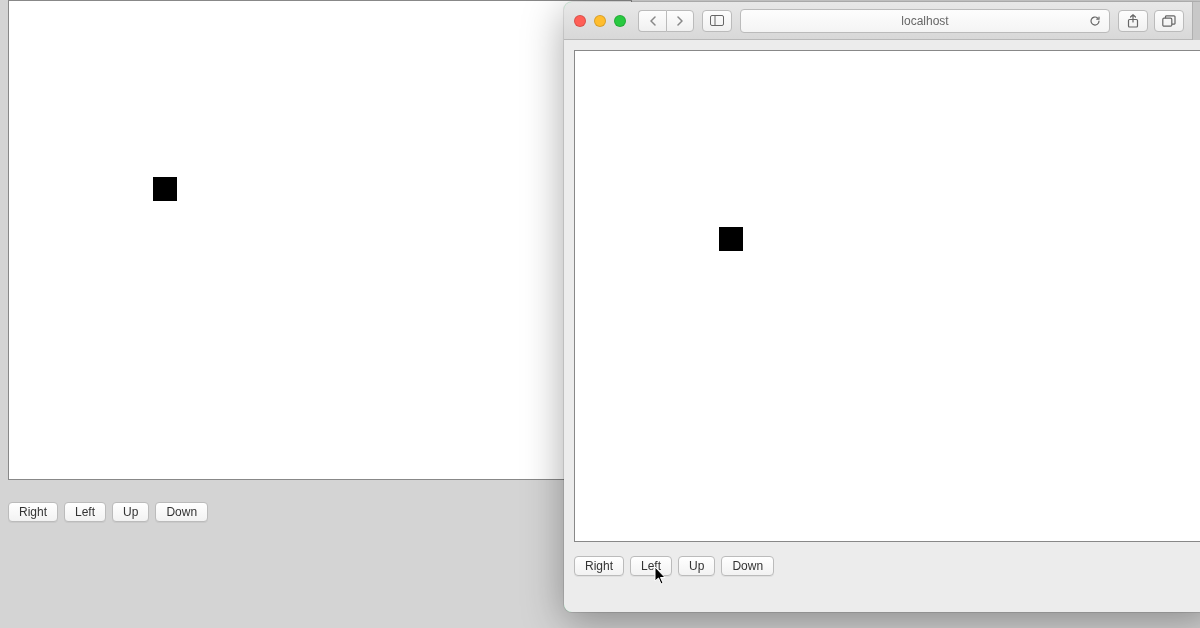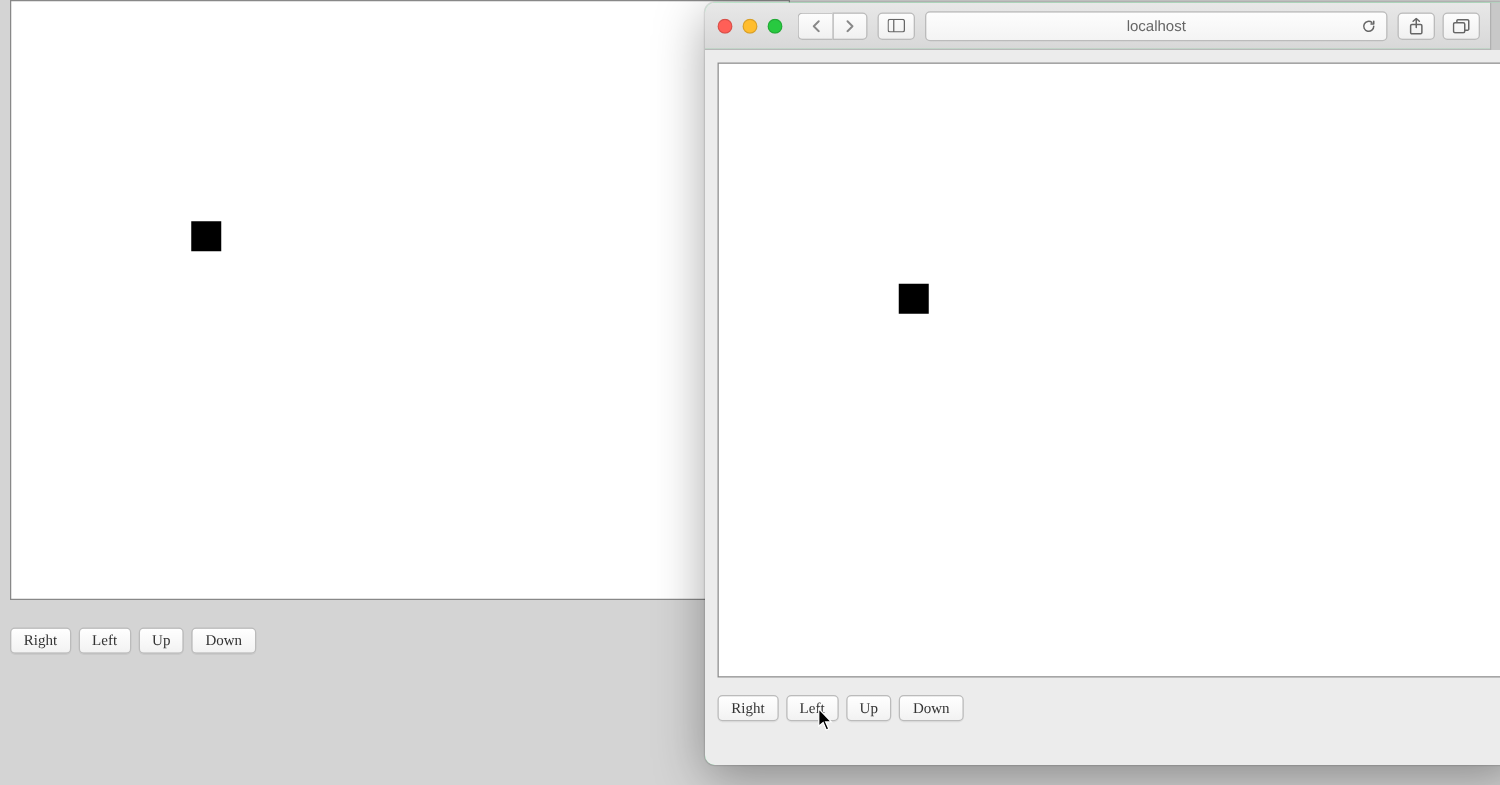--- a/index.html
+++ b/index.html
@@ -189,21 +189,21 @@
       display: flex;
       gap: 6px;
     }
     
     .ctrl-btn {
       background: linear-gradient(to bottom, #ffffff, #f2f2f2);
       border: 1px solid #bbb;
       border-radius: 4px;
       padding: 2px 10px;
       font-size: 12px;
-      font-family: Liberation Serif, serif;
+      font-family: Liberation Sans, sans-serif;
       color: #333;
       cursor: default;
       box-shadow: 0 1px 0 rgba(0,0,0,0.05);
     }
     
     .cursor {
       position: absolute;
       left: 654px;
       top: 566px;
       pointer-events: none;

